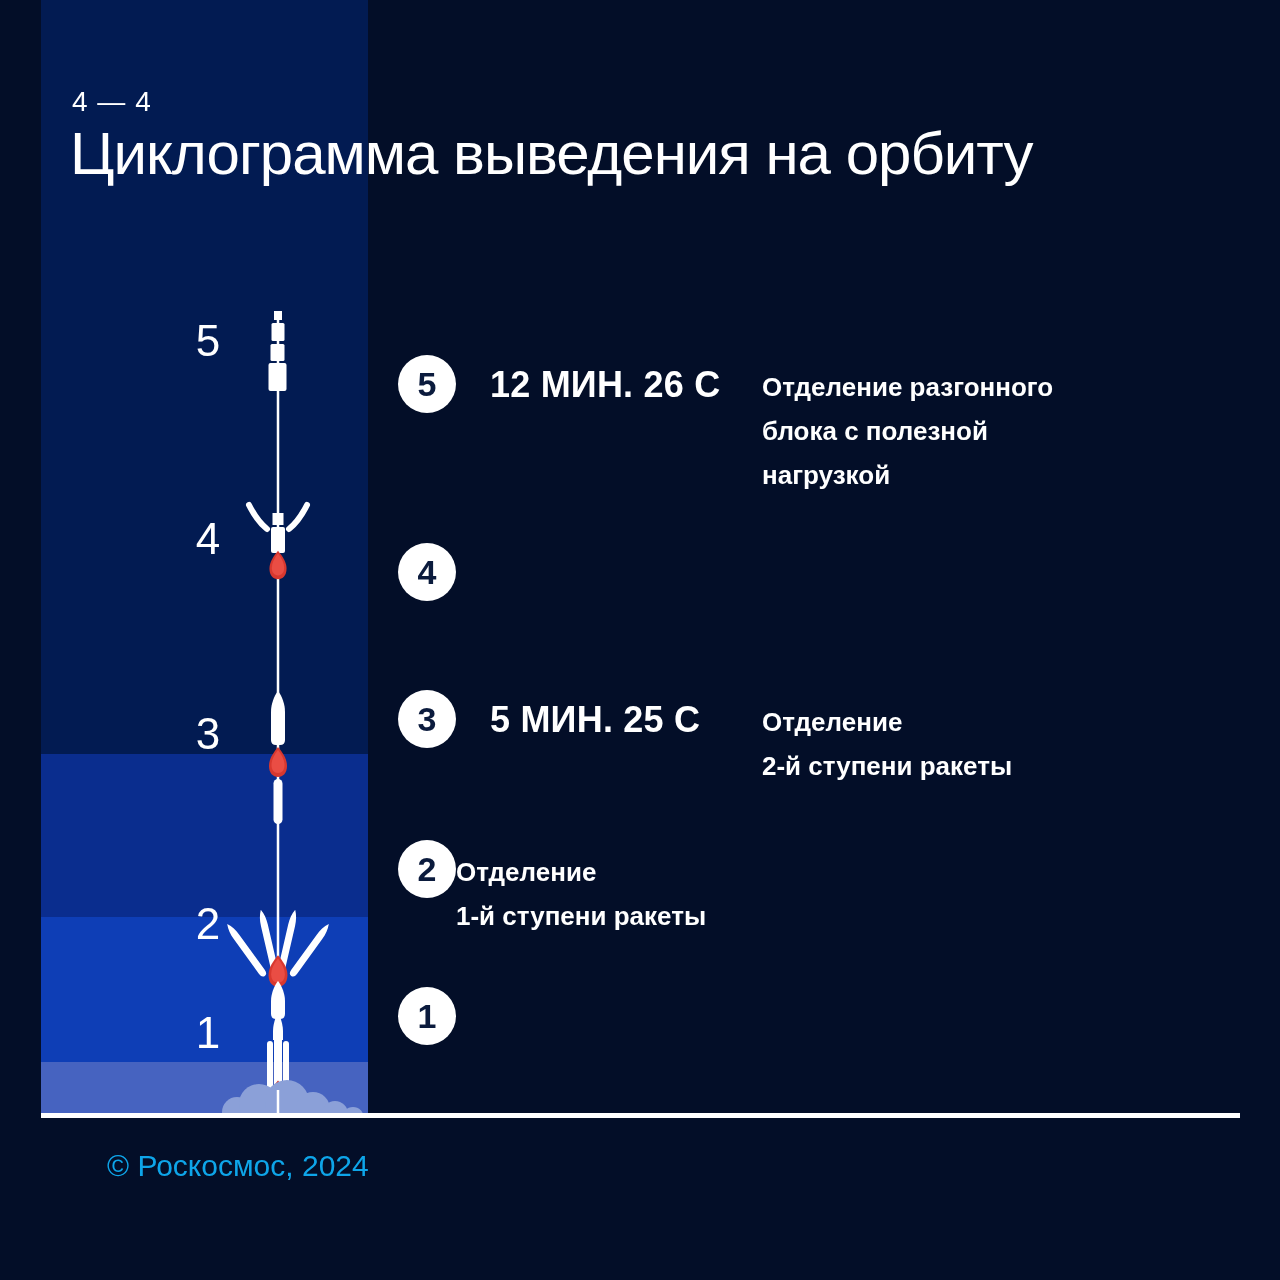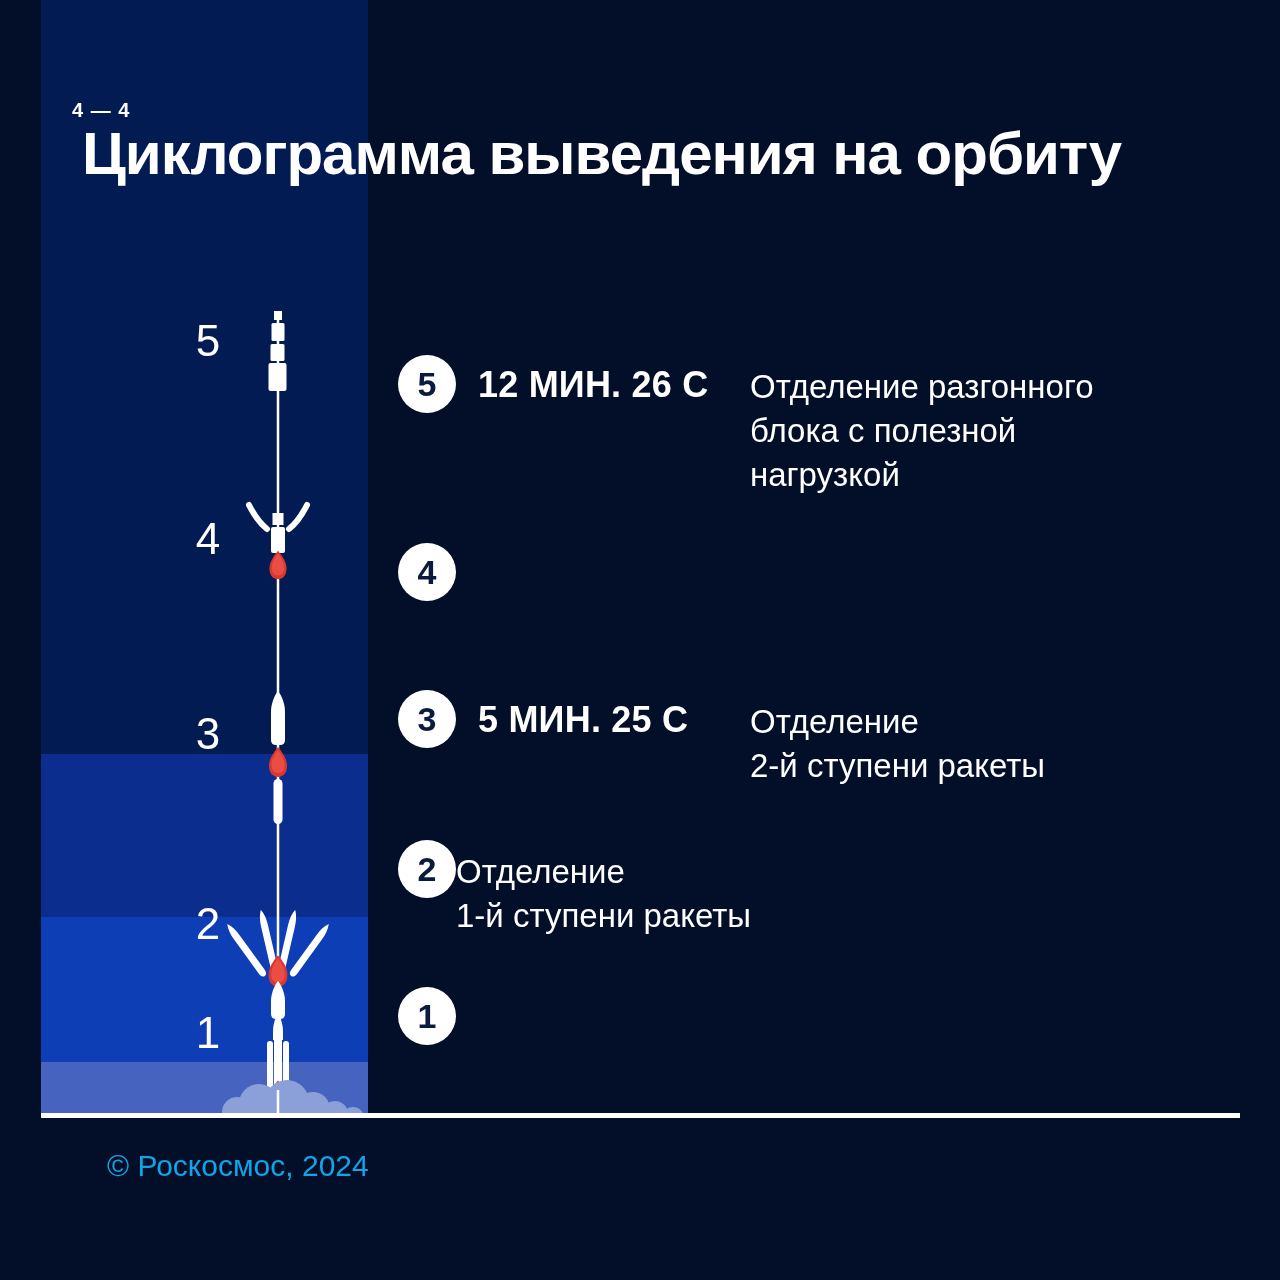--- a/index.html
+++ b/index.html
@@ -14,40 +14,40 @@
     position:absolute;left:41px;top:0;width:327px;height:1115px;
     background:linear-gradient(to bottom,
       #021b52 0px,#021b52 754px,
       #0a2d8e 754px,#0a2d8e 917px,
       #0e3eb6 917px,#0e3eb6 1062px,
       #4663c0 1062px,#4663c0 1115px);
     overflow:hidden;
   }
   .rocket-svg{position:absolute;left:41px;top:0;width:327px;height:1115px;}
   
-  .pagination{position:absolute;left:72px;top:86px;font-size:20px;letter-spacing:1px;font-weight:700;margin-top:13px;}
-  .title{position:absolute;left:82px;top:122px;width:1160px;font-size:60px;font-weight:700;letter-spacing:-1px;line-height:1.05;}
+  .pagination{position:absolute;left:72px;top:86px;font-size:28px;letter-spacing:1px;font-weight:400;}
+  .title{position:absolute;left:70px;top:122px;width:1160px;font-size:60px;font-weight:400;letter-spacing:-1px;line-height:1.05;}
   
   .stage-label{position:absolute;width:60px;text-align:center;left:178px;font-size:44px;font-weight:400;}
   .sl-5{top:316px;} .sl-4{top:514px;} .sl-3{top:709px;} .sl-2{top:899px;} .sl-1{top:1008px;}
   
   .item{position:absolute;left:398px;display:flex;align-items:flex-start;}
   .it-5{top:355px;} .it-4{top:543px;} .it-3{top:690px;} .it-2{top:840px;} .it-1{top:987px;}
   .num-circle{
     flex:0 0 auto;width:58px;height:58px;border-radius:50%;background:#ffffff;
     color:#0b1b3d;font-size:34px;font-weight:700;
     display:flex;align-items:center;justify-content:center;
   }
   .item-time{
-    flex:0 0 auto;width:272px;margin-left:22px;padding-top:9px;
+    flex:0 0 auto;width:272px;margin-left:34px;padding-top:9px;
     font-size:36px;font-weight:700;letter-spacing:0.2px;white-space:nowrap;
   }
   .item-desc{
     flex:0 0 auto;width:470px;padding-top:10px;
-    font-size:33px;font-weight:400;line-height:44px;white-space:pre-line;
+    font-size:26px;font-weight:700;line-height:44px;white-space:pre-line;
   }
   
   .baseline{position:absolute;left:41px;top:1113px;width:1199px;height:5px;background:#ffffff;}
   .footer{position:absolute;left:107px;top:1149px;font-size:30px;color:#0ea5e9;font-weight:400;}
 </style>
 </head>
 <body>
 
 <div class="column"></div>
 

